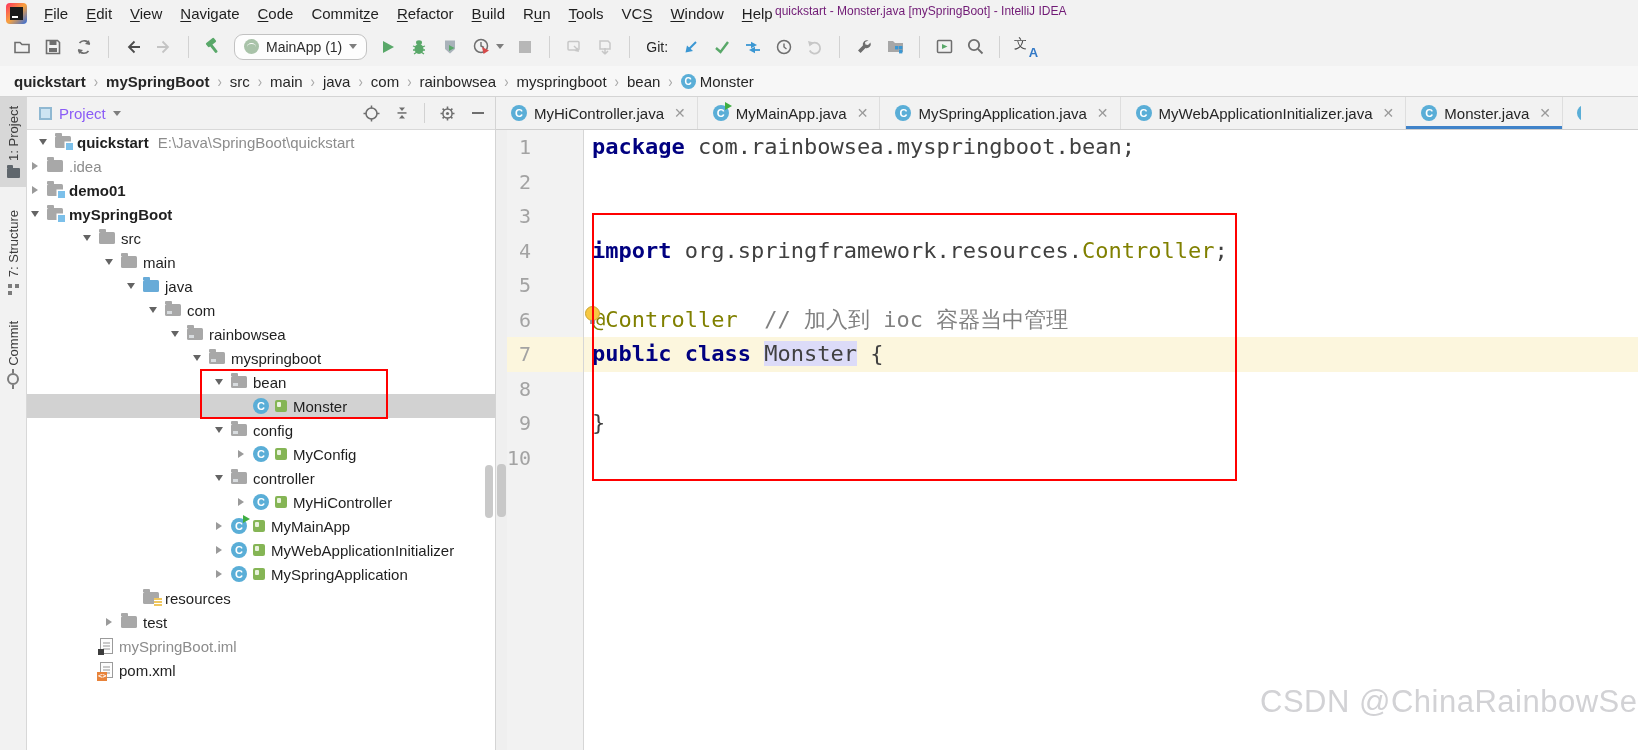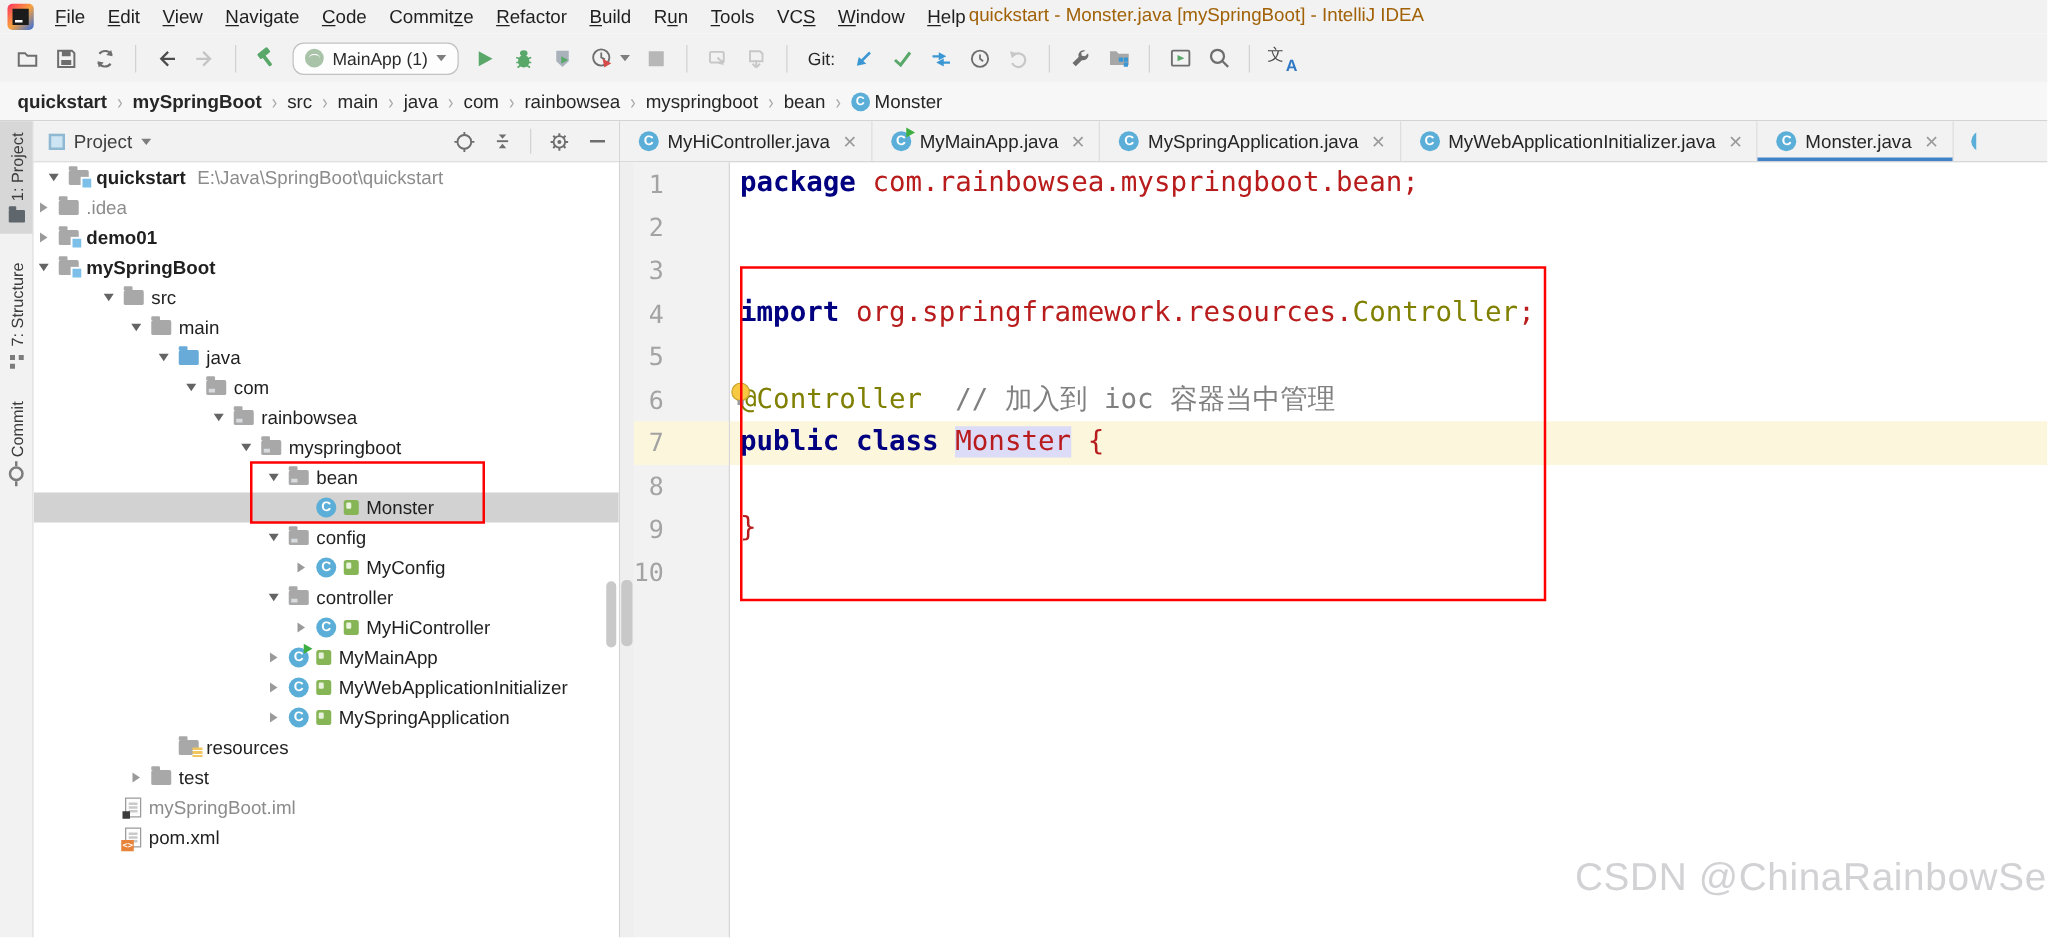--- a/index.html
+++ b/index.html
@@ -6,21 +6,21 @@
   html,body{width:1638px;height:750px;overflow:hidden}
   body{font-family:"Liberation Sans",sans-serif;background:#fff;position:relative;font-size:15px;color:#262626}
 
   
   .menubar{height:27px;background:#f2f2f2;display:flex;align-items:center;padding-left:6px;position:relative}
   .logo{width:21px;height:21px;border-radius:4px;background:linear-gradient(135deg,#fe315d,#f8a23e 50%,#2e6ce0);position:relative;flex:none;margin-right:8px}
   .logo::before{content:"";position:absolute;left:4px;top:4px;width:13px;height:13px;background:#1b1b1b}
   .logo::after{content:"";position:absolute;left:6px;bottom:6px;width:6px;height:2px;background:#fff}
   .menu-item{padding:0 9px;font-size:15px;color:#1f1f1f;cursor:default}
   .menu-item u{text-underline-offset:2px}
-  .win-title{position:absolute;left:775px;top:4px;font-size:15px;color:#a16207;white-space:nowrap}
+  .win-title{position:absolute;left:775px;top:4px;font-size:12px;color:#701a75;white-space:nowrap}
 
   
   .toolbar{height:39px;background:#f2f2f2;display:flex;align-items:center;padding-left:12px;gap:11px}
   .tbi{width:20px;height:20px;display:inline-flex;align-items:center;justify-content:center;flex:none}
   .tb-sep{width:1px;height:22px;background:#d2d2d2;margin:0 3px;flex:none}
   .runcfg{display:flex;align-items:center;gap:7px;height:26px;padding:0 9px;background:#fdfdfd;border:1px solid #c2c2c2;border-radius:9px;font-size:14px;color:#2b2b2b}
   .leaf{width:15px;height:15px;border-radius:50%;background:#a9c3a9;position:relative}
   .leaf::before{content:"";position:absolute;left:3px;top:4px;width:9px;height:7px;border-top:1.5px solid #fff;border-radius:50%}
   .caret-dn{width:0;height:0;border-left:4px solid transparent;border-right:4px solid transparent;border-top:5px solid #7e7e7e}
   .git-label{font-size:14px;color:#262626;margin:0 2px}
@@ -44,21 +44,21 @@
   .sstruct{width:11px;height:11px;position:relative}
   .sstruct::before{content:"";position:absolute;left:0;top:0;width:4px;height:4px;background:#7c7c7c;box-shadow:7px 0 0 #7c7c7c,0 7px 0 #7c7c7c}
   .scommit{width:12px;height:12px;border:2px solid #7c7c7c;border-radius:50%;position:relative}
   .scommit::before{content:"";position:absolute;left:3px;top:-6px;width:2px;height:4px;background:#7c7c7c}
   .scommit::after{content:"";position:absolute;left:3px;bottom:-6px;width:2px;height:4px;background:#7c7c7c}
 
   
   .ppanel{width:469px;border-right:1px solid #d4d4d4;display:flex;flex-direction:column;flex:none;position:relative;background:#fff}
   .pp-header{height:33px;background:#f2f2f2;border-bottom:1px solid #d9d9d9;display:flex;align-items:center;padding:0 8px;flex:none}
   .pp-view-ic{width:13px;height:13px;background:#cde4f2;border:2px solid #8fb8d2;margin:0 7px 0 4px;flex:none}
-  .pp-title{font-size:15px;color:#404040}
+  .pp-title{font-size:15px;color:#8b5cf6}
   .pp-caret{margin-left:7px}
   .pp-icons{margin-left:auto;display:flex;align-items:center;gap:13px}
   .ppi{width:18px;height:18px;display:inline-flex;align-items:center;justify-content:center}
   .pp-sep{width:1px;height:20px;background:#d2d2d2}
 
   .tree{flex:1;overflow:hidden;position:relative;background:#fff}
   .trow{height:24px;display:flex;align-items:center;white-space:nowrap}
   .trow.sel{background:#d2d2d2}
   .trow.hl{background:#fbfad0}
   .arw{width:16px;display:inline-flex;align-items:center;justify-content:center;flex:none}
@@ -103,21 +103,21 @@
   .gutter-thumb{position:absolute;left:1px;top:334px;width:9px;height:53px;background:#c8c8c8;border-radius:4px}
   .glines{margin-left:11px}
   .gl{height:34.5px;line-height:34.5px;text-align:right;padding-right:52px}
   .gl.cur{background:#fcf6dd}
   .codearea{flex:1;position:relative;font-family:"DejaVu Sans Mono",monospace;font-size:22px;min-width:0}
   .cl{height:34.5px;line-height:34.5px;padding-left:8px;white-space:pre;color:#000}
   .cl.cur{background:#fcf6dd}
   .kw{color:#000080;font-weight:bold}
   .ann{color:#808000}
   .cmt{color:#808080;}
-  .pl{color:#b91c1c}
+  .pl{color:#404040}
   .idhl{background:#dcdbf8}
   .bulb{position:absolute;left:1px;top:176px;width:15px;height:15px;border-radius:50%;background:#f7c842;border:1px solid #caa42f}
   .bulb::after{content:"";position:absolute;left:4px;bottom:-4px;width:5px;height:4px;background:#9a9a9a}
 
   
   .redbox{position:absolute;border:2px solid #ff0000;pointer-events:none;z-index:5}
   .redbox.tree-box{left:200px;top:369px;width:188px;height:50px}
   .redbox.code-box{left:592px;top:213px;width:645px;height:268px}
   .watermark{position:absolute;left:1260px;top:684px;font-size:31px;color:#d2d2d5;white-space:nowrap;z-index:6;letter-spacing:0.5px}
 

